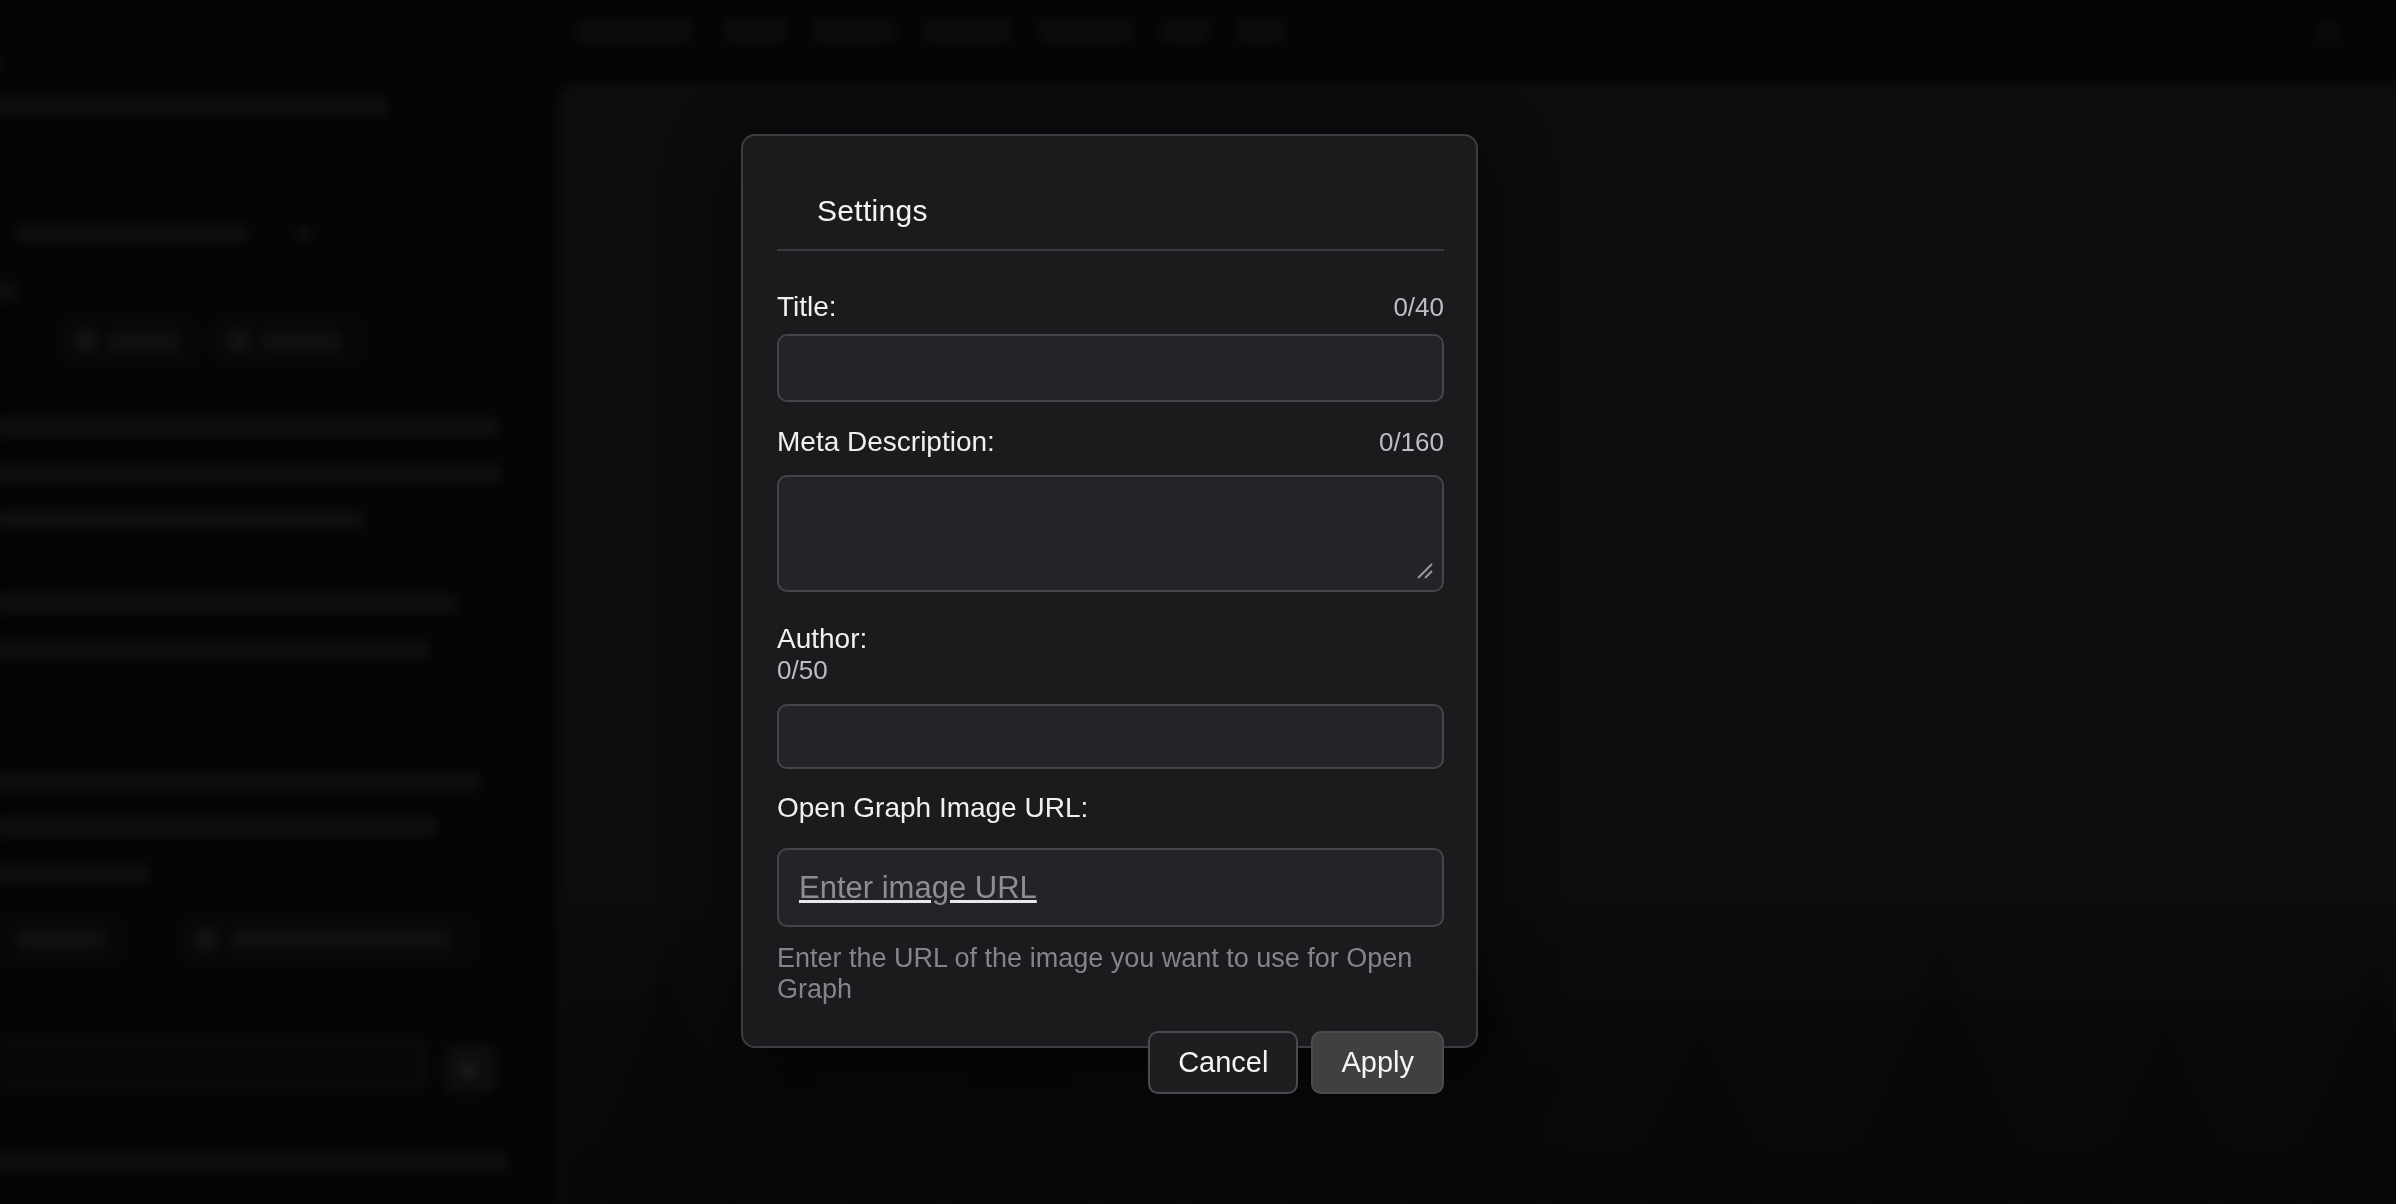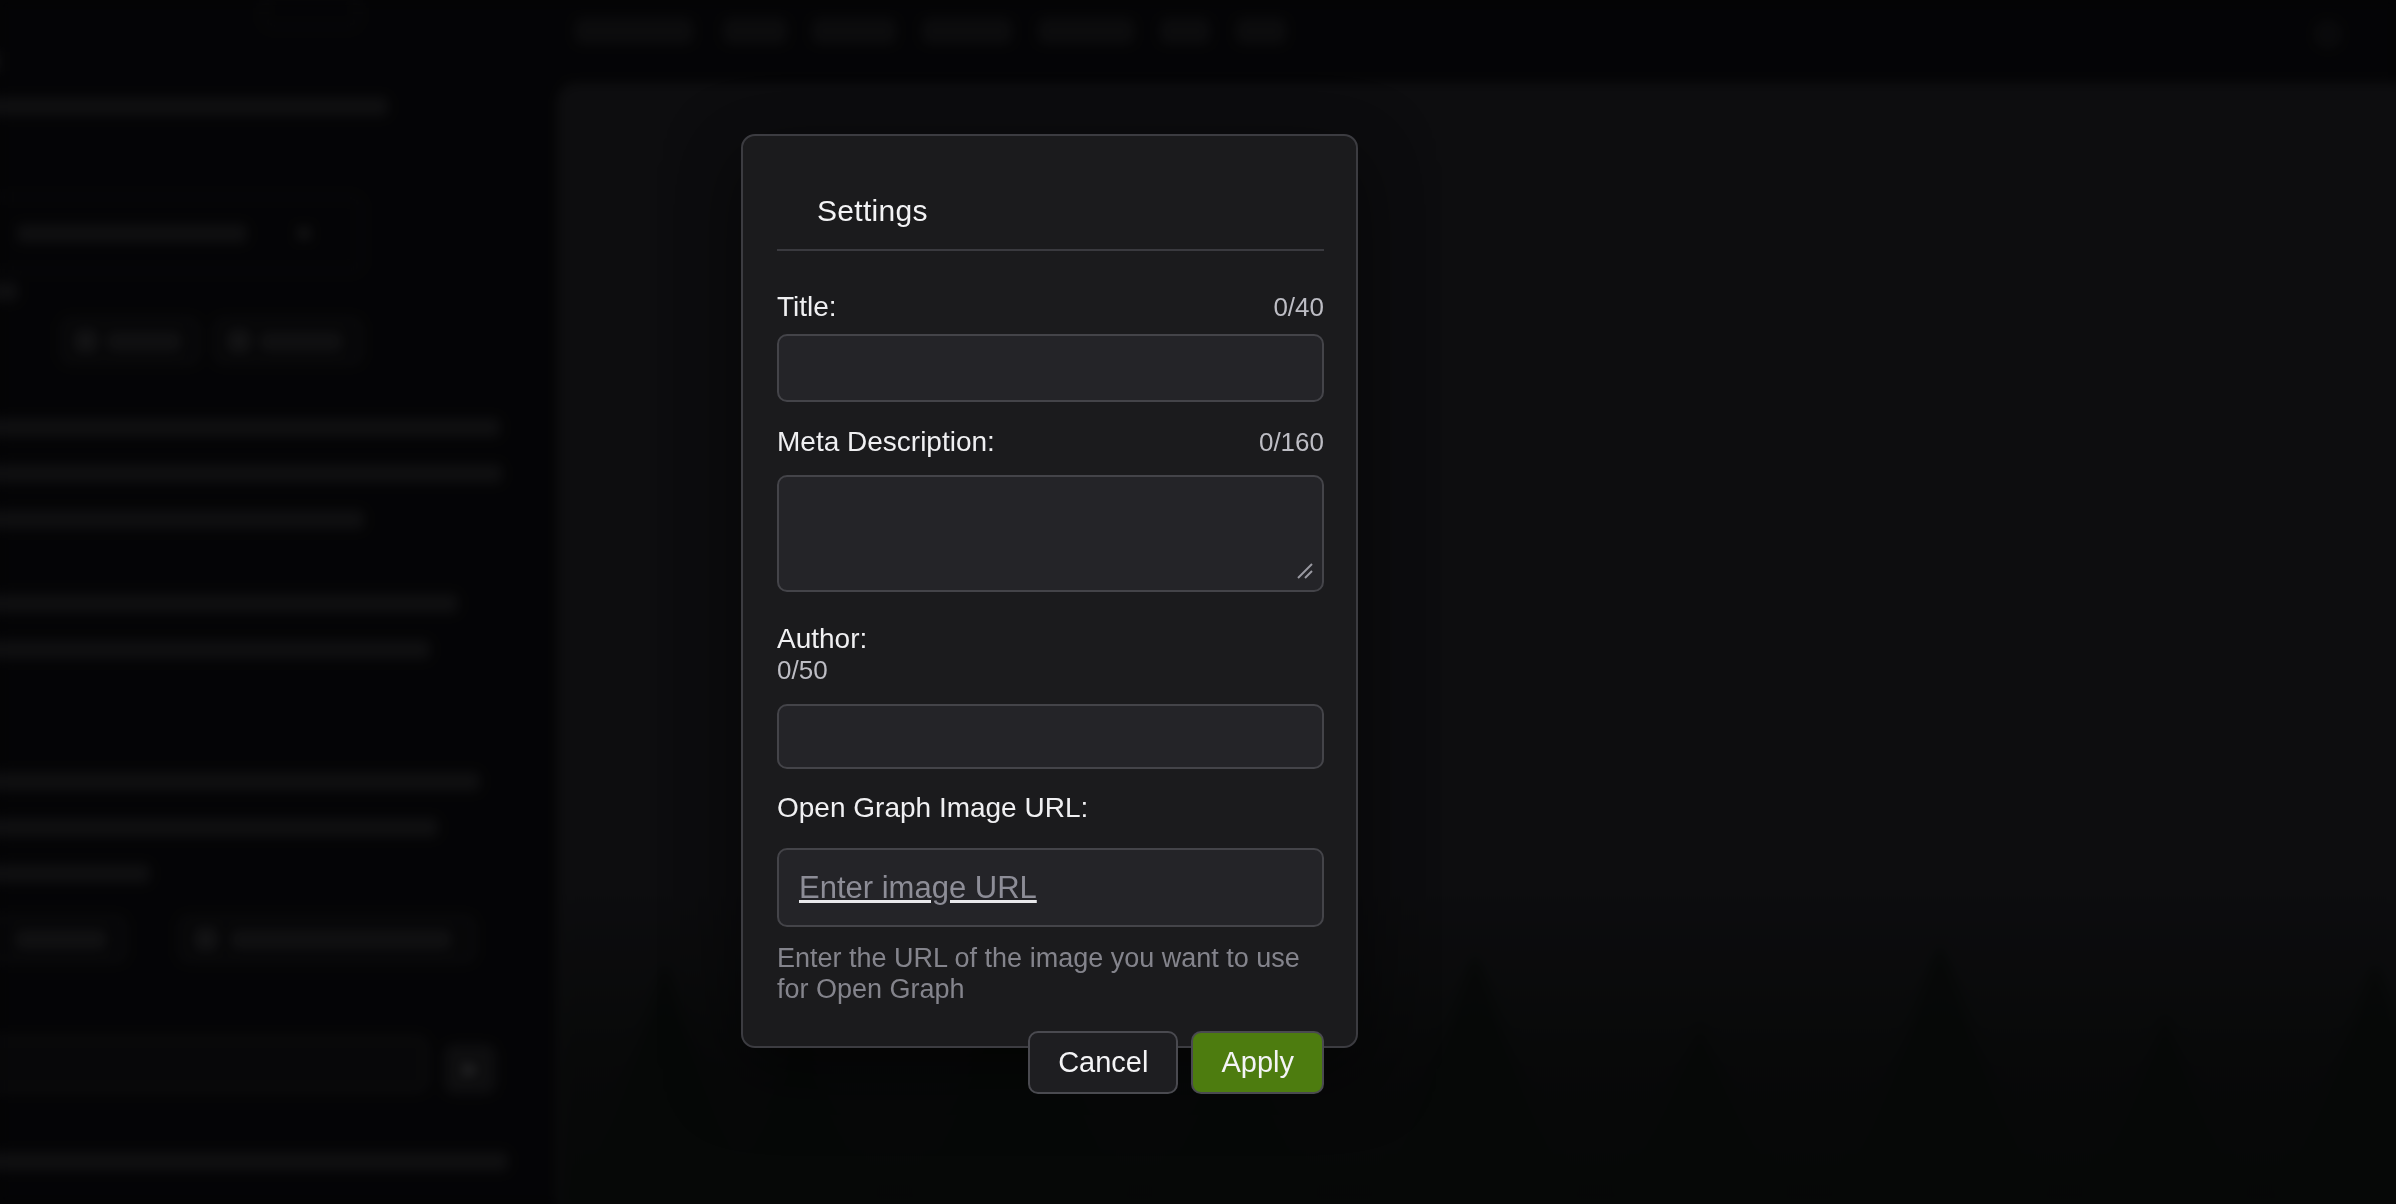--- a/index.html
+++ b/index.html
@@ -24,21 +24,21 @@
 
   .canvas { position:absolute; left:558px; top:84px; right:-8px; bottom:-8px;
             background:#1b1b1d; border:2px solid rgba(255,255,255,0.085); border-radius:18px 0 0 0; }
   .forest { position:absolute; left:0; right:0; bottom:0; height:320px;
             background: linear-gradient(to bottom, rgba(14,17,14,0) 0%, rgba(13,16,13,.85) 55%, #0b0e0b 100%); }
   .tree { position:absolute; bottom:0; background:#0d110d; clip-path: polygon(50% 0, 100% 100%, 0 100%); filter: blur(10px); opacity:.9; }
 
   .overlay { position:absolute; inset:0; background:rgba(4,4,6,0.52); }
 
   
-  .modal { position:absolute; left:741px; top:134px; width:617px; height:914px;
+  .modal { position:absolute; left:741px; top:134px; width:737px; height:914px;
            background:#1b1b1d; border:2px solid #3c3c41; border-radius:14px;
            box-shadow:0 24px 70px rgba(0,0,0,0.55); padding:58px 32px 32px 34px; color:#f1f1f3; }
   .m-title { font-size:30px; font-weight:500; color:#f3f3f5; margin-left:40px; letter-spacing:.3px; }
   .m-div { height:2px; background:#3a3a3f; margin-top:21px; border:none; }
   .row { display:flex; justify-content:space-between; align-items:baseline; }
   .lbl { font-size:28px; color:#f0f0f2; }
   .cnt { font-size:26px; color:#bdbdc4; }
   .inp, .ta {
      width:100%; background:#242428; border:2px solid #444449; border-radius:10px;
      color:#e9e9ec; font-size:30px; font-family:"Liberation Sans", sans-serif;
@@ -46,21 +46,21 @@
   .inp::placeholder, .ta::placeholder { color:#8d8d97; }
   .ta { resize:none; padding-top:14px; }
   .ta-wrap { position:relative; }
   .grip { position:absolute; right:8px; bottom:10px; width:22px; height:22px; }
   .helper { font-size:27px; color:#84848c; margin-top:16px; }
   .btn-row { display:flex; justify-content:flex-end; gap:13px; margin-top:26px; }
   .btn { height:63px; border-radius:10px; border:2px solid #4a4a50; font-size:29px;
          color:#f4f4f6; padding:0 28px; display:flex; align-items:center; cursor:pointer;
          font-family:"Liberation Sans", sans-serif; }
   .btn-cancel { background:#1e1e21; }
-  .btn-apply  { background:#4d7c0f; }
+  .btn-apply  { background:#404040; }
 </style>
 </head>
 <body>
 
 <div class="stage">
 
   <div class="bg">
 
     <div class="sidebar">
       <div class="tbar" style="left:-40px; top:52px;  width:400px;"></div>

